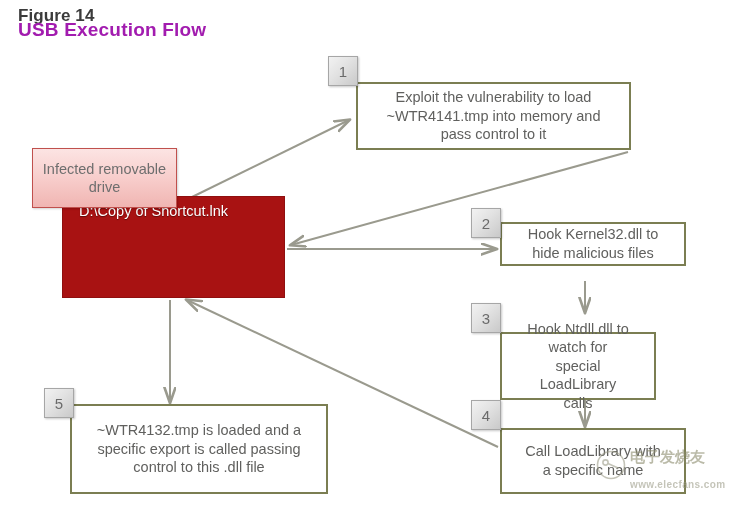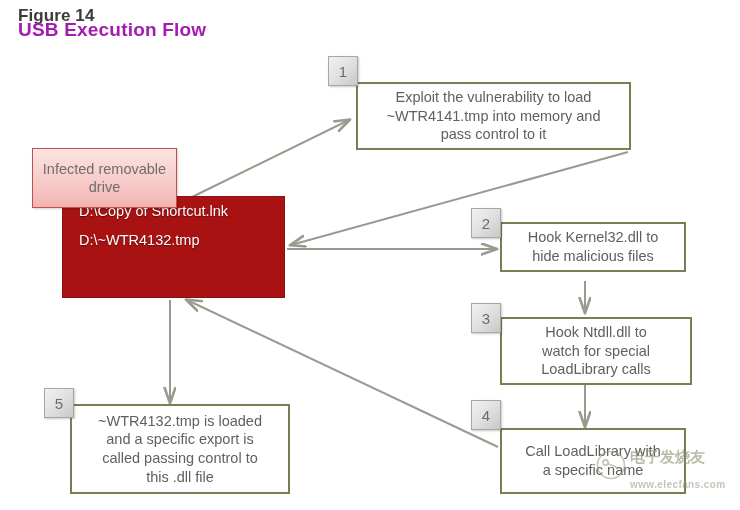--- a/index.html
+++ b/index.html
@@ -190,46 +190,45 @@
 
 <div class="proc-box" style="left:356px; top:82px; width:275px; height:68px;">
   <span>Exploit the vulnerability to load ~WTR4141.tmp into memory and pass control to it</span>
 </div>
 <div class="step-badge" style="left:328px; top:56px;">
   <span>1</span>
 </div>
 
 <div id="drive-body">
   <div class="drive-path">D:\Copy of Shortcut.lnk</div>
-  <div class="drive-path">D:\~WTR4132.tmp</div>
 </div>
 <div id="drive-label">Infected removable drive</div>
 
-<div class="proc-box" style="left:500px; top:222px; width:186px; height:50px;">
+<div class="proc-box" style="left:500px; top:222px; width:186px; height:44px;">
   <span>Hook Kernel32.dll to hide malicious files</span>
 </div>
 <div class="step-badge" style="left:471px; top:208px;">
   <span>2</span>
 </div>
 
-<div class="proc-box" style="left:500px; top:317px; width:192px; height:68px;">
+<div class="proc-box" style="left:500px; top:332px; width:156px; height:68px;">
   <span>Hook Ntdll.dll to watch for special LoadLibrary calls</span>
 </div>
 <div class="step-badge" style="left:471px; top:303px;">
   <span>3</span>
 </div>
 
 <div class="proc-box" style="left:500px; top:428px; width:186px; height:66px;">
   <span>Call LoadLibrary with a specific name</span>
 </div>
 <div class="step-badge" style="left:471px; top:400px;">
   <span>4</span>
 </div>
 
-<div class="proc-box" style="left:70px; top:404px; width:220px; height:90px;">
+<div class="proc-box" style="left:70px; top:404px; width:258px; height:90px;">
   <span>~WTR4132.tmp is loaded and a specific export is called passing control to this .dll file</span>
 </div>
 <div class="step-badge" style="left:44px; top:388px;">
   <span>5</span>
 </div>
 
 <div id="watermark">
   <svg id="watermark-mark" viewBox="0 0 30 30">
     <circle cx="15" cy="15" r="13.5" fill="none" stroke="#9a9a86" stroke-width="1.6"></circle>
     <circle cx="9.5" cy="12.5" r="2.6" fill="none" stroke="#9a9a86" stroke-width="1.6"></circle>

